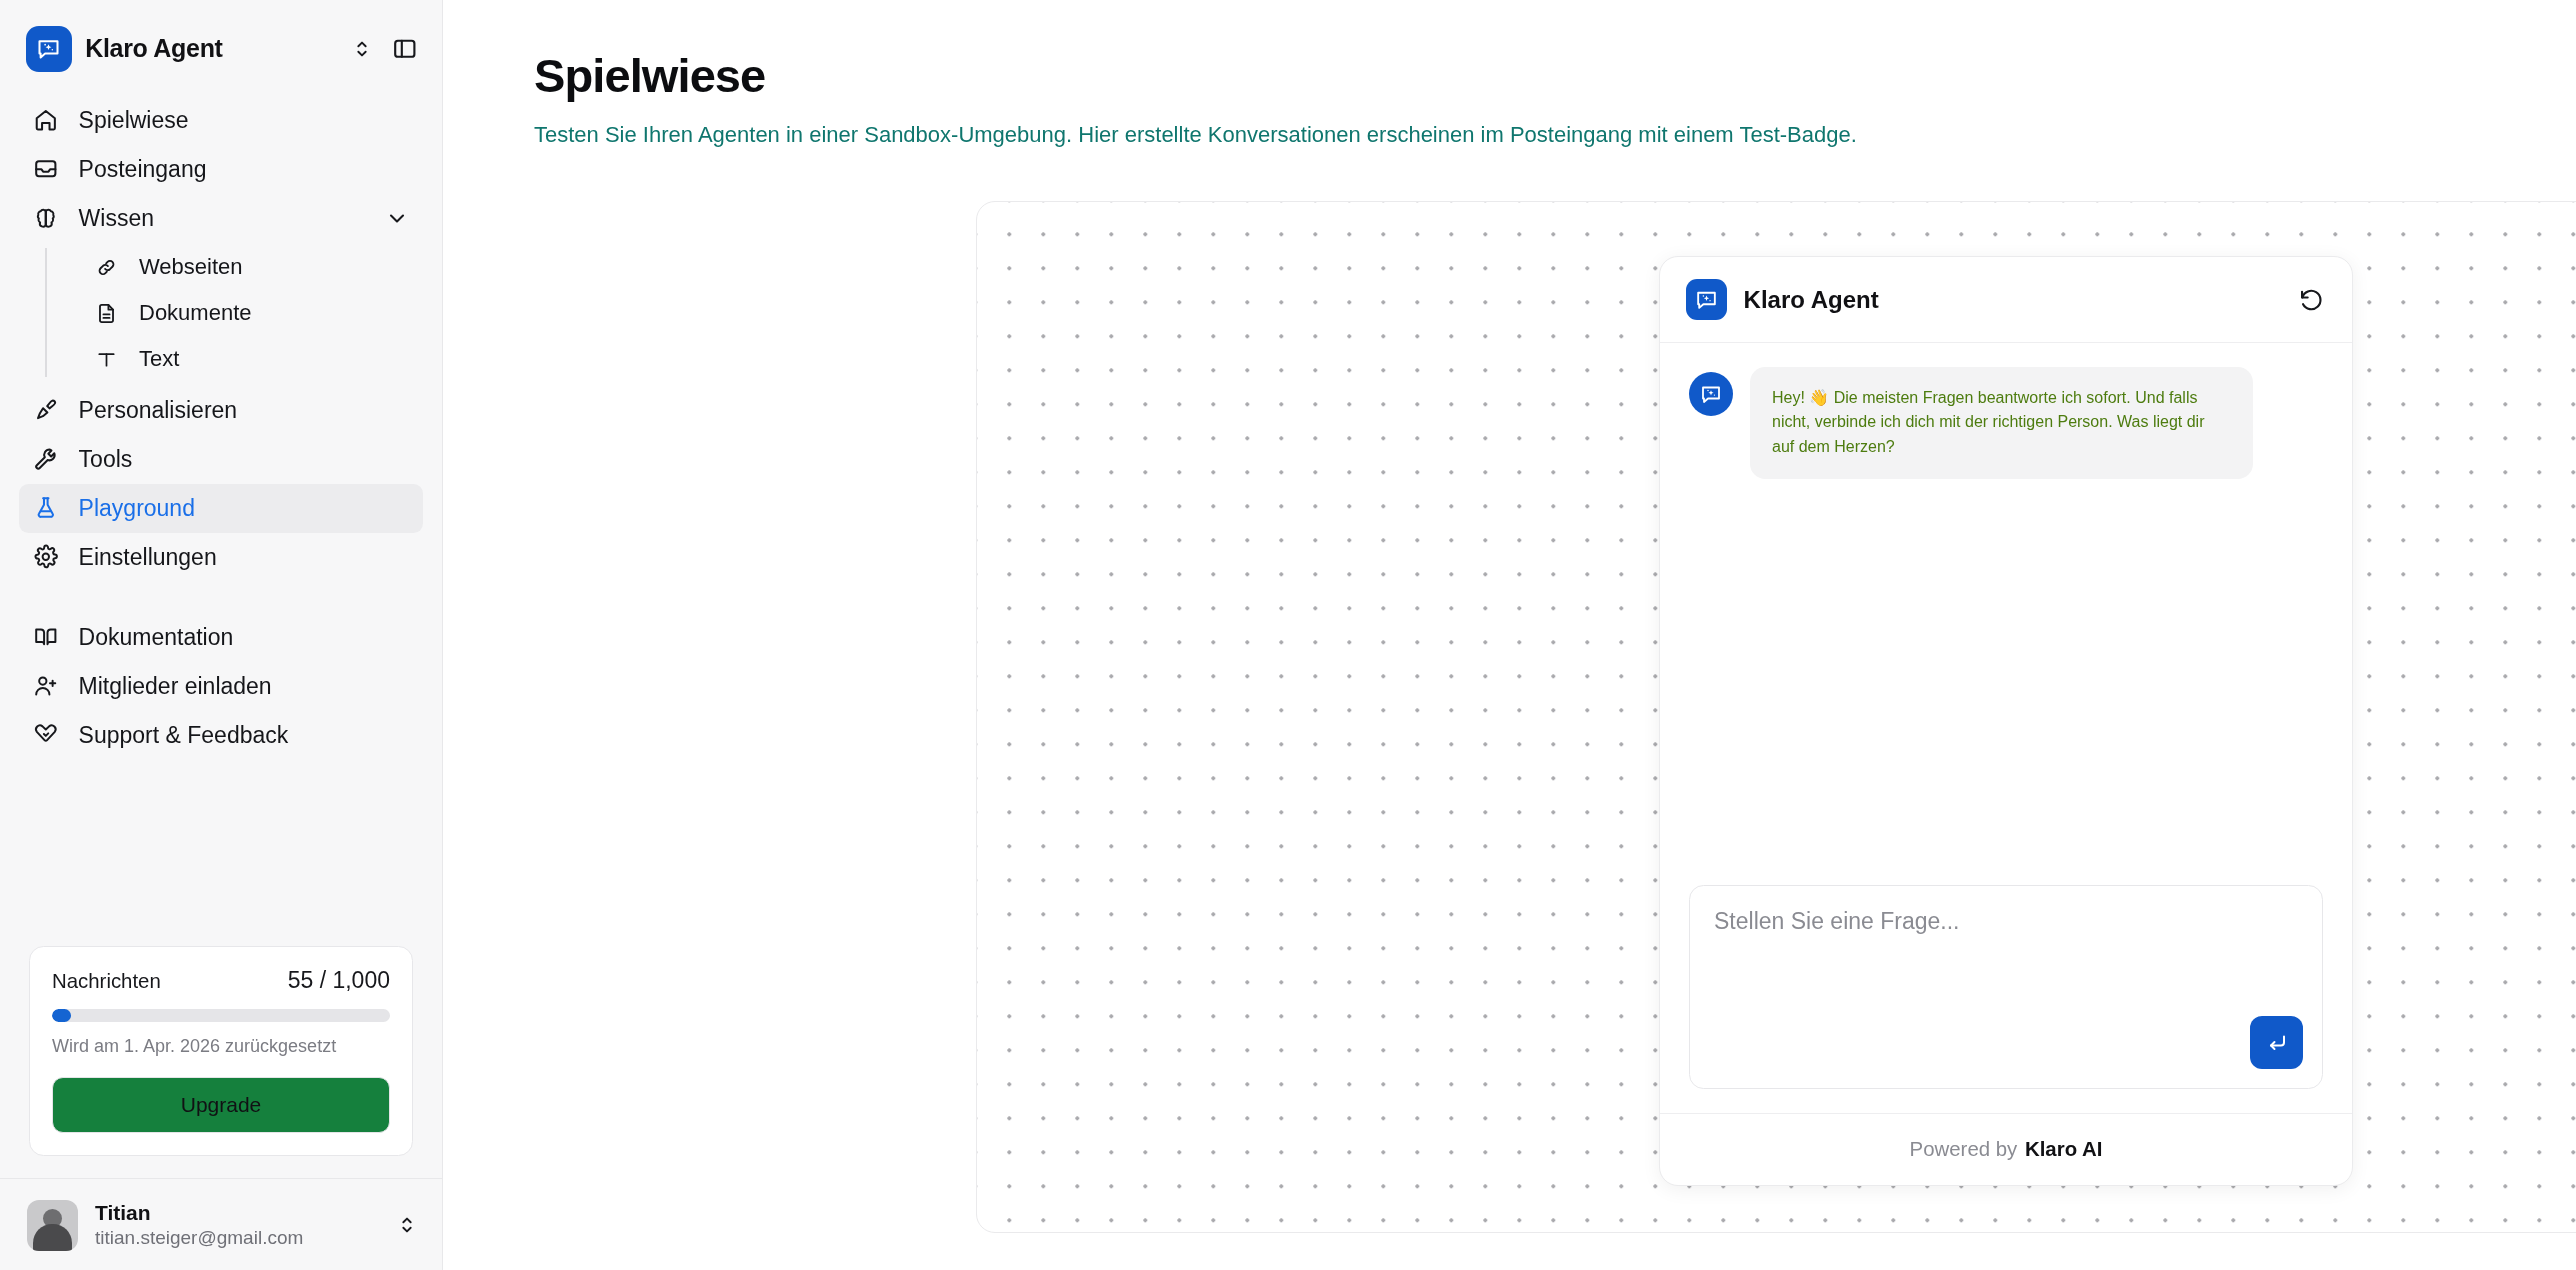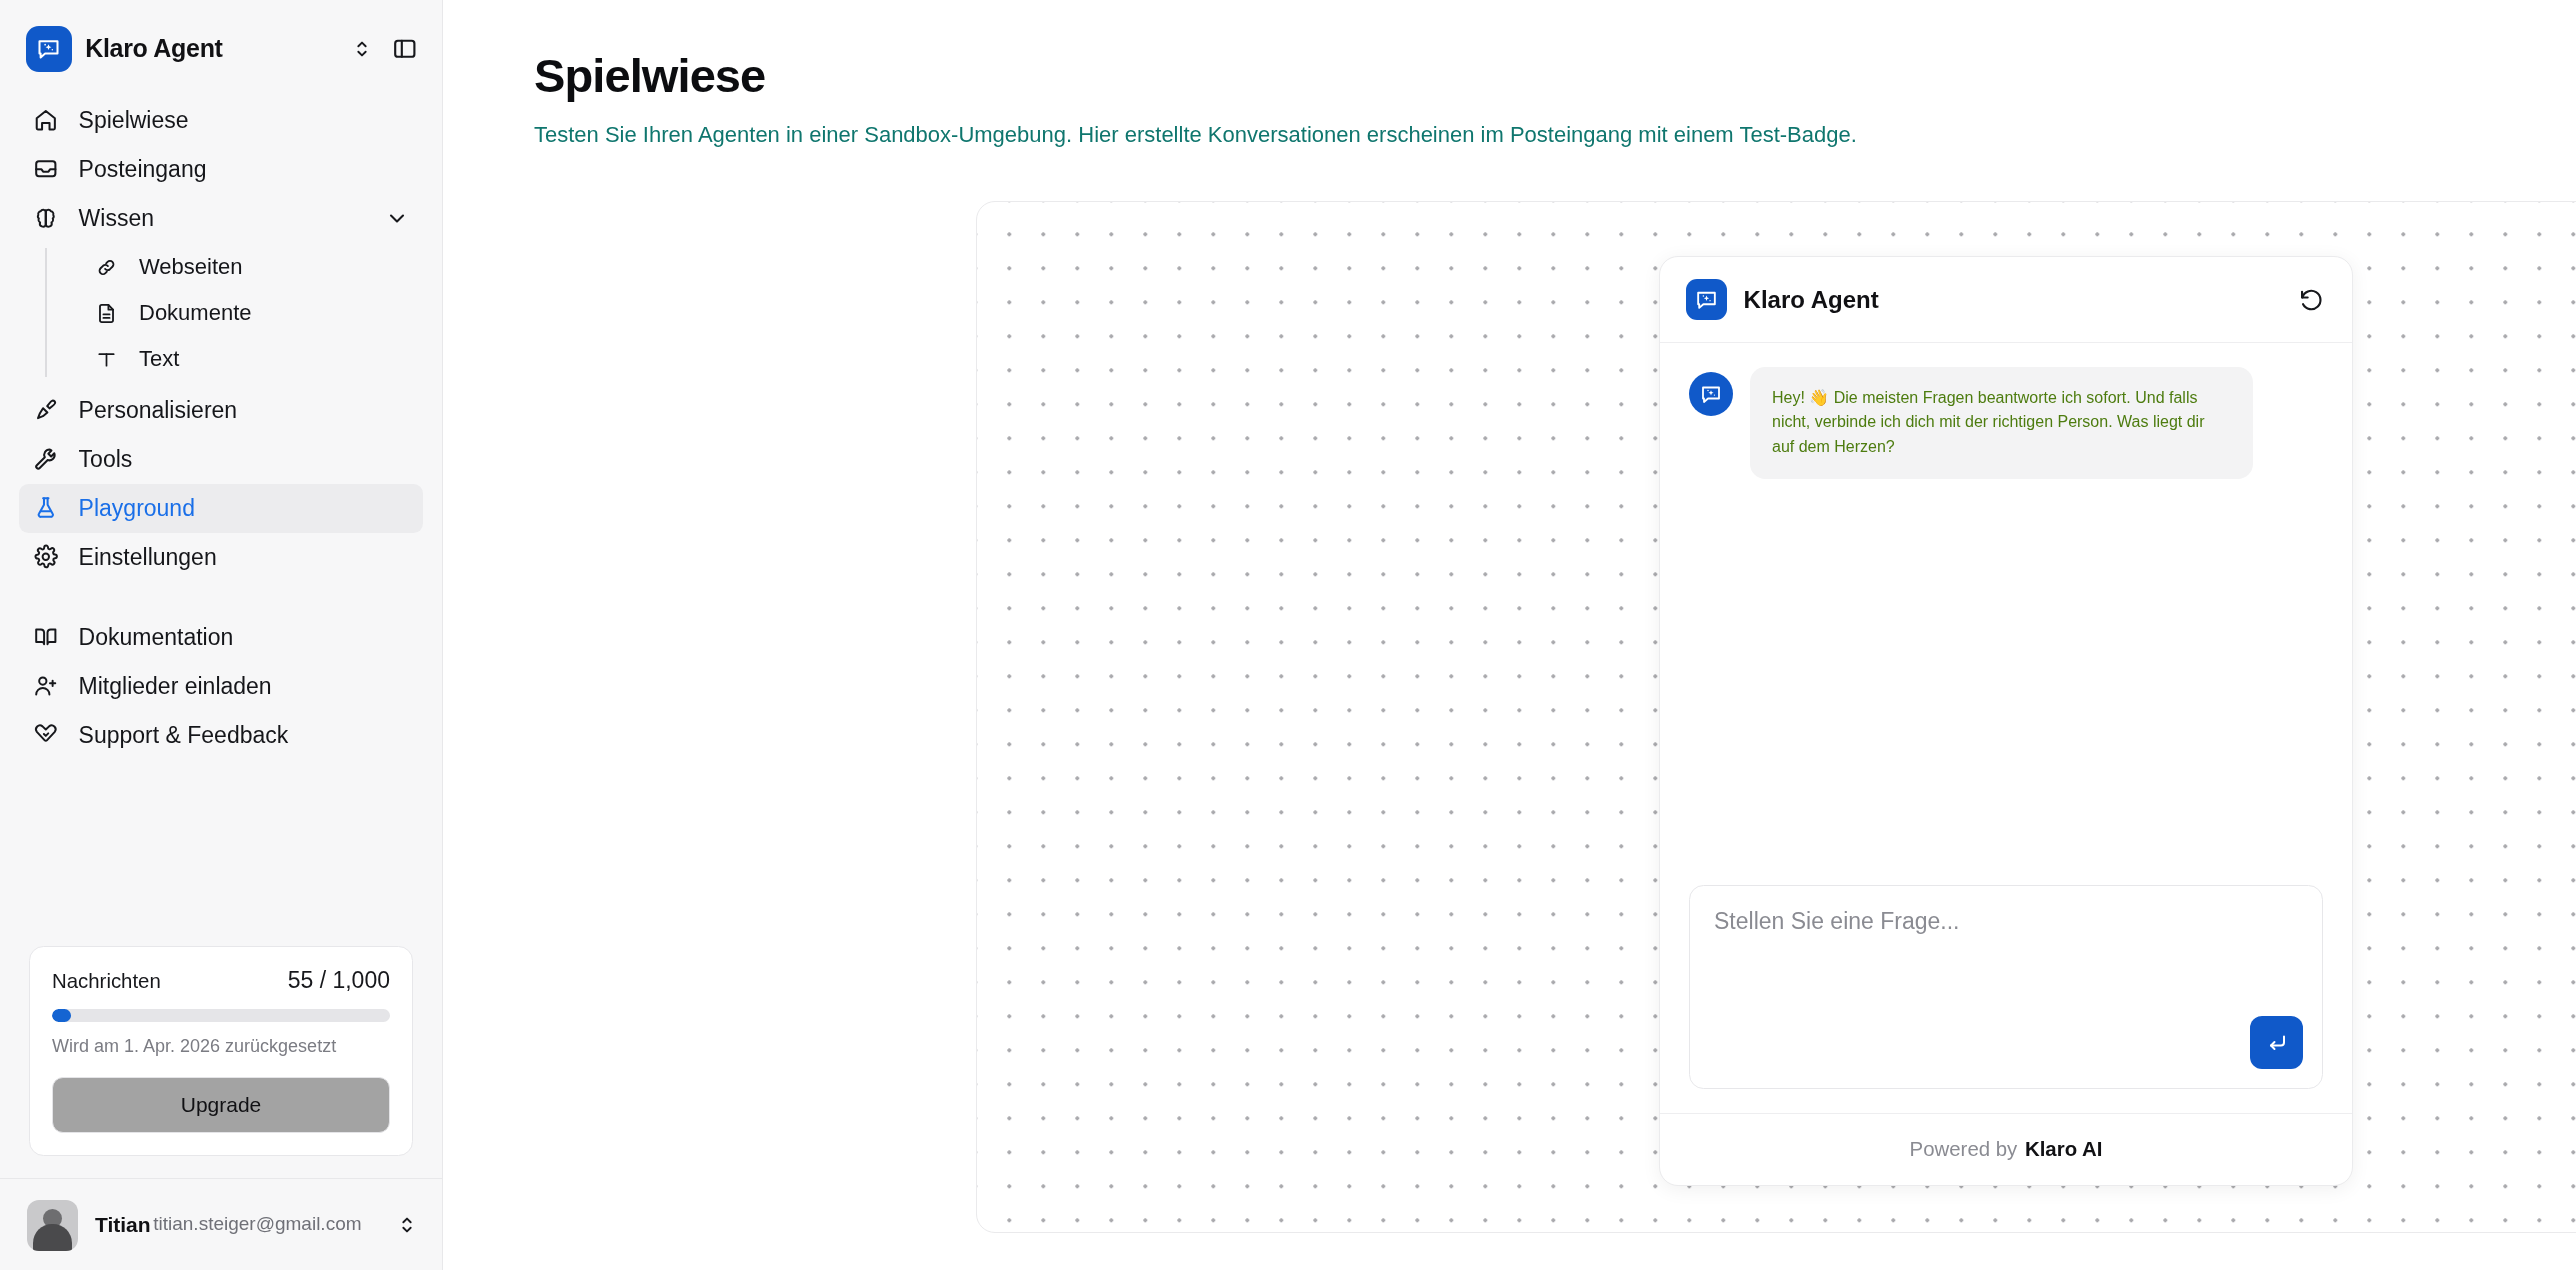--- a/index.html
+++ b/index.html
@@ -73,21 +73,21 @@
   .usage-label { font-size: 20.4px; color: #17181c; }
   .usage-count { font-size: 23px; color: #17181c; font-weight: normal; }
   .usage-bar {
     margin-top: 15.3px; height: 12.8px; border-radius: 6.8px; background: #e5e5e8;
     overflow: hidden;
   }
   .usage-fill { height: 100%; width: 5.5%; background: #1464d2; border-radius: 6.8px; }
   .usage-reset { margin-top: 13.6px; font-size: 18px; color: #7b7c83; }
   .upgrade-btn {
     margin-top: 20.4px; width: 100%; height: 56px;
-    background: #a3a3a3; border: 1.7px solid #e4e4e7; border-radius: 11px;
+    background: #15803d; border: 1.7px solid #e4e4e7; border-radius: 11px;
     font-family: inherit; font-size: 21px; color: #111114; cursor: pointer;
   }
 
   .sb-footer {
     margin-top: 22px;
     border-top: 1.7px solid #e8e8ea;
     padding: 20.4px 24px 20.4px 27px;
     display: flex; align-items: center; gap: 17px;
   }
   .avatar {
@@ -95,21 +95,21 @@
     overflow: hidden; background: #c9c9cb; position: relative;
   }
   .avatar .head {
     position: absolute; width: 19px; height: 19px; border-radius: 50%;
     background: #6e6e70; left: 16px; top: 9.4px;
   }
   .avatar .body {
     position: absolute; width: 39px; height: 27px; border-radius: 19px 19px 0 0;
     background: #4a4a4c; left: 6px; bottom: 0;
   }
-  .user-meta { display: flex; flex-direction: row; gap: 2.6px; min-width: 0; }
+  .user-meta { display: flex; flex-direction: column; gap: 2.6px; min-width: 0; }
   .user-name { font-size: 21px; font-weight: bold; color: #111114; }
   .user-mail { font-size: 19px; color: #6f7077; }
   .user-chev { margin-left: auto; }
 
   
   .main { flex: 1 1 auto; position: relative; padding: 0 101px 0 55px; }
   .page-title {
     margin-top: 48px; font-size: 47px; font-weight: bold; color: #0c0d10;
     letter-spacing: -0.9px;
   }

